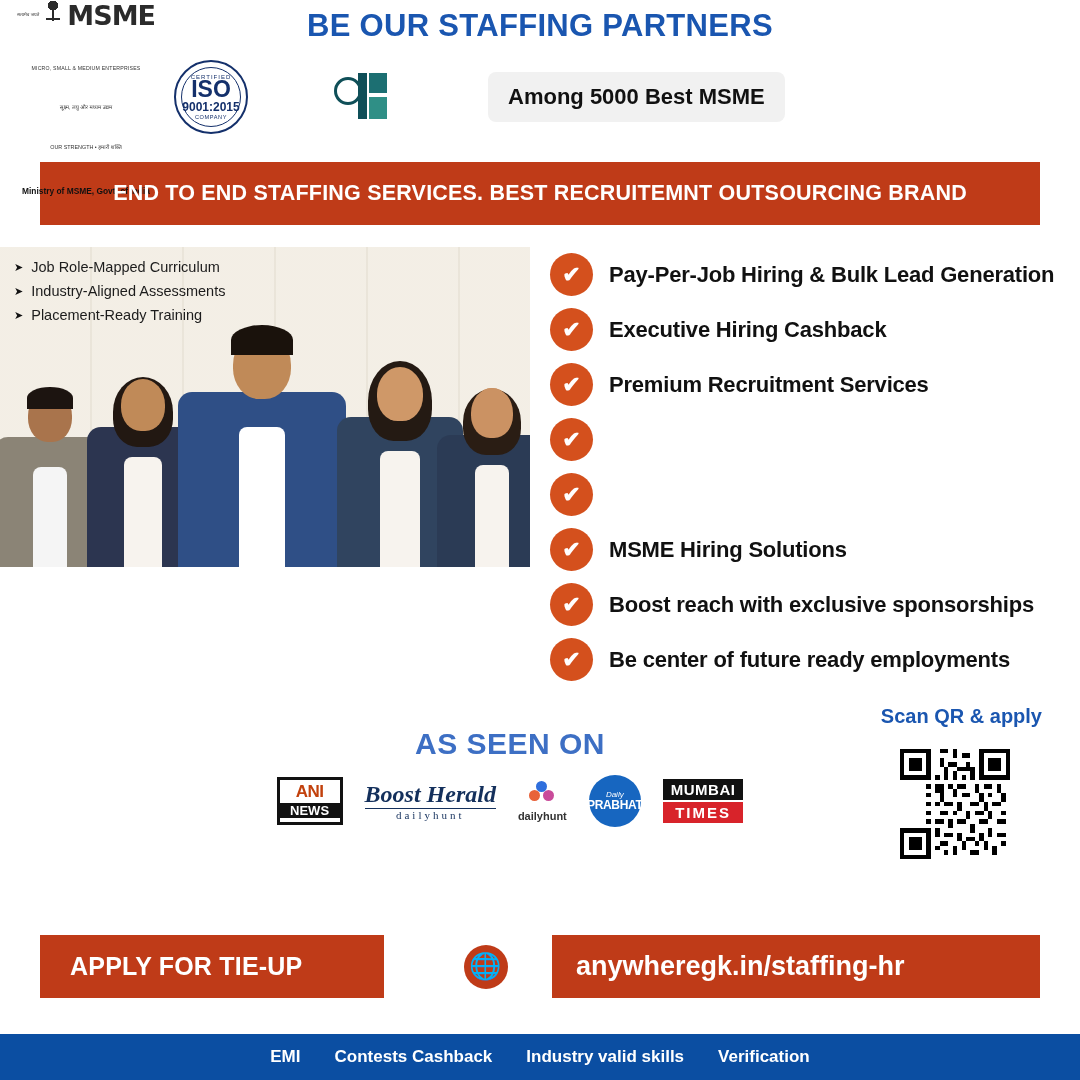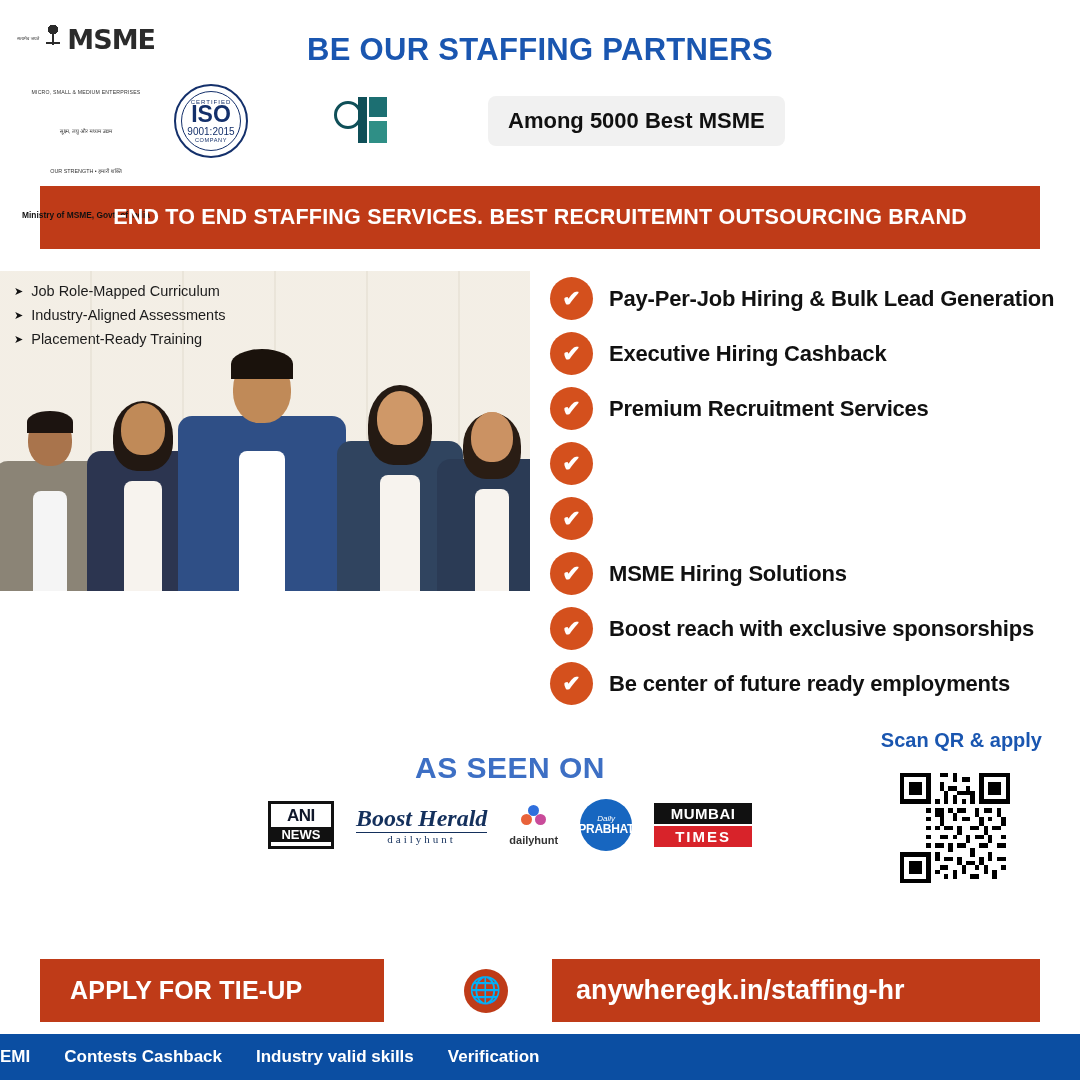--- a/index.html
+++ b/index.html
@@ -11,21 +11,21 @@
     overflow:hidden;
   }
 
   
   .headline {
     text-align:center;
     color:#1a56b0;
     font-size:31px;
     font-weight:bold;
     letter-spacing:0.3px;
-    padding-top:32px;
+    padding-top:8px;
   }
 
   
   .badges {
     display:flex;
     align-items:center;
     gap:18px;
     padding:14px 16px 0 16px;
     height:92px;
   }
@@ -56,21 +56,21 @@
     width:74px; height:74px; border-radius:50%;
     border:2px solid #14306b;
     display:flex; flex-direction:column; align-items:center; justify-content:center;
     color:#14306b; position:relative; background:#fff;
   }
   .iso:after {
     content:""; position:absolute; inset:5px; border-radius:50%; border:1px solid #14306b;
   }
   .iso-c { font-size:6px; letter-spacing:1px; margin-bottom:-2px; }
   .iso-main { font-size:23px; font-weight:bold; line-height:1; }
-  .iso-num { font-size:10px; font-weight:normal; line-height:1.1; }
+  .iso-num { font-size:12px; font-weight:bold; line-height:1.1; }
   .iso-b { font-size:5.6px; letter-spacing:.6px; }
 
   
   .agk { width:160px; position:relative; }
   .agk-dots { position:relative; height:20px; width:34px; margin-left:6px;}
   .agk-dots span { position:absolute; width:11px; height:11px; border-radius:50%; }
   .d1 { background:#2f6fdd; left:8px; top:0; }
   .d2 { background:#e8623a; left:0; top:8px; }
   .d3 { background:#c94b9a; left:15px; top:8px; }
   .agk-name { font-size:21px; font-weight:bold; color:#5a1e9c; letter-spacing:-.3px; }
@@ -165,41 +165,41 @@
     text-align:center; color:#3d6fc4; font-size:30px; font-weight:bold; letter-spacing:.5px;
     margin-left:-60px;
   }
   .logos {
     display:flex; align-items:center; justify-content:center; gap:22px; margin-top:14px; margin-left:-60px;
   }
   .ani {
     border:3px solid #111; width:66px; text-align:center; padding:3px 0 4px;
     font-family:"Liberation Sans", sans-serif;
   }
-  .ani .a1 { font-size:17px; font-weight:bold; letter-spacing:-.5px; color:#0f172a; line-height:1; }
+  .ani .a1 { font-size:17px; font-weight:bold; letter-spacing:-.5px; color:#c2410c; line-height:1; }
   .ani .a2 { background:#111; color:#fff; font-size:13px; font-weight:bold; margin-top:3px; }
   .miami { color:#14305c; font-family:"Liberation Serif", serif; text-align:center; }
   .miami .m1 { font-size:24px; font-weight:bold; font-style:italic; line-height:1; }
   .miami .m2 { font-size:11px; letter-spacing:3px; border-top:1px solid #14305c; margin-top:2px; }
   .dh { text-align:center; }
   .dh-mark { width:26px; height:26px; margin:0 auto; position:relative; }
   .dh-mark i { position:absolute; width:11px; height:11px; border-radius:50%; }
   .dh1 { background:#2f6fdd; left:7px; top:0; }
   .dh2 { background:#e8623a; left:0; top:9px; }
   .dh3 { background:#c94b9a; left:14px; top:9px; }
   .dh-txt { font-size:11px; font-weight:bold; color:#333; margin-top:3px; }
   .prabhat {
     width:52px; height:52px; border-radius:50%; background:#1766c0; color:#fff;
     display:flex; flex-direction:column; align-items:center; justify-content:center; line-height:1.05;
   }
   .prabhat .p1 { font-size:8px; font-style:italic; }
   .prabhat .p2 { font-size:12px; font-weight:bold; letter-spacing:-.3px; }
   .mumbai { text-align:center; }
   .mumbai .mu1 { background:#111; color:#fff; font-size:15px; font-weight:bold; padding:2px 8px; letter-spacing:.5px; }
-  .mumbai .mu2 { background:#d8232a; color:#fff; font-size:15px; font-weight:bold; padding:2px 21px; letter-spacing:2px; margin-top:2px; }
+  .mumbai .mu2 { background:#d8232a; color:#fff; font-size:15px; font-weight:bold; padding:2px 4px; letter-spacing:2px; margin-top:2px; }
 
   .scan-label {
     position:absolute; right:38px; top:-22px;
     font-size:20px; font-weight:bold; color:#1a56b0;
   }
   .qr {
     position:absolute; right:70px; top:22px;
     width:110px; height:110px;
   }
 
@@ -221,21 +221,21 @@
 
   .nominated {
     margin-top:52px; padding-left:38px;
     font-size:17px; font-weight:bold; color:#111;
   }
 
   
   .footer {
     position:absolute; left:0; bottom:0; width:100%; height:46px;
     background:#0b4ea2; color:#fff;
-    display:flex; align-items:center; gap:34px;
+    display:flex; align-items:center; justify-content:center; gap:34px;
     font-size:17px; font-weight:bold;
   }
 </style>
 </head>
 <body>
 
 <div class="headline">BE OUR STAFFING PARTNERS</div>
 
 <div class="badges">
 

